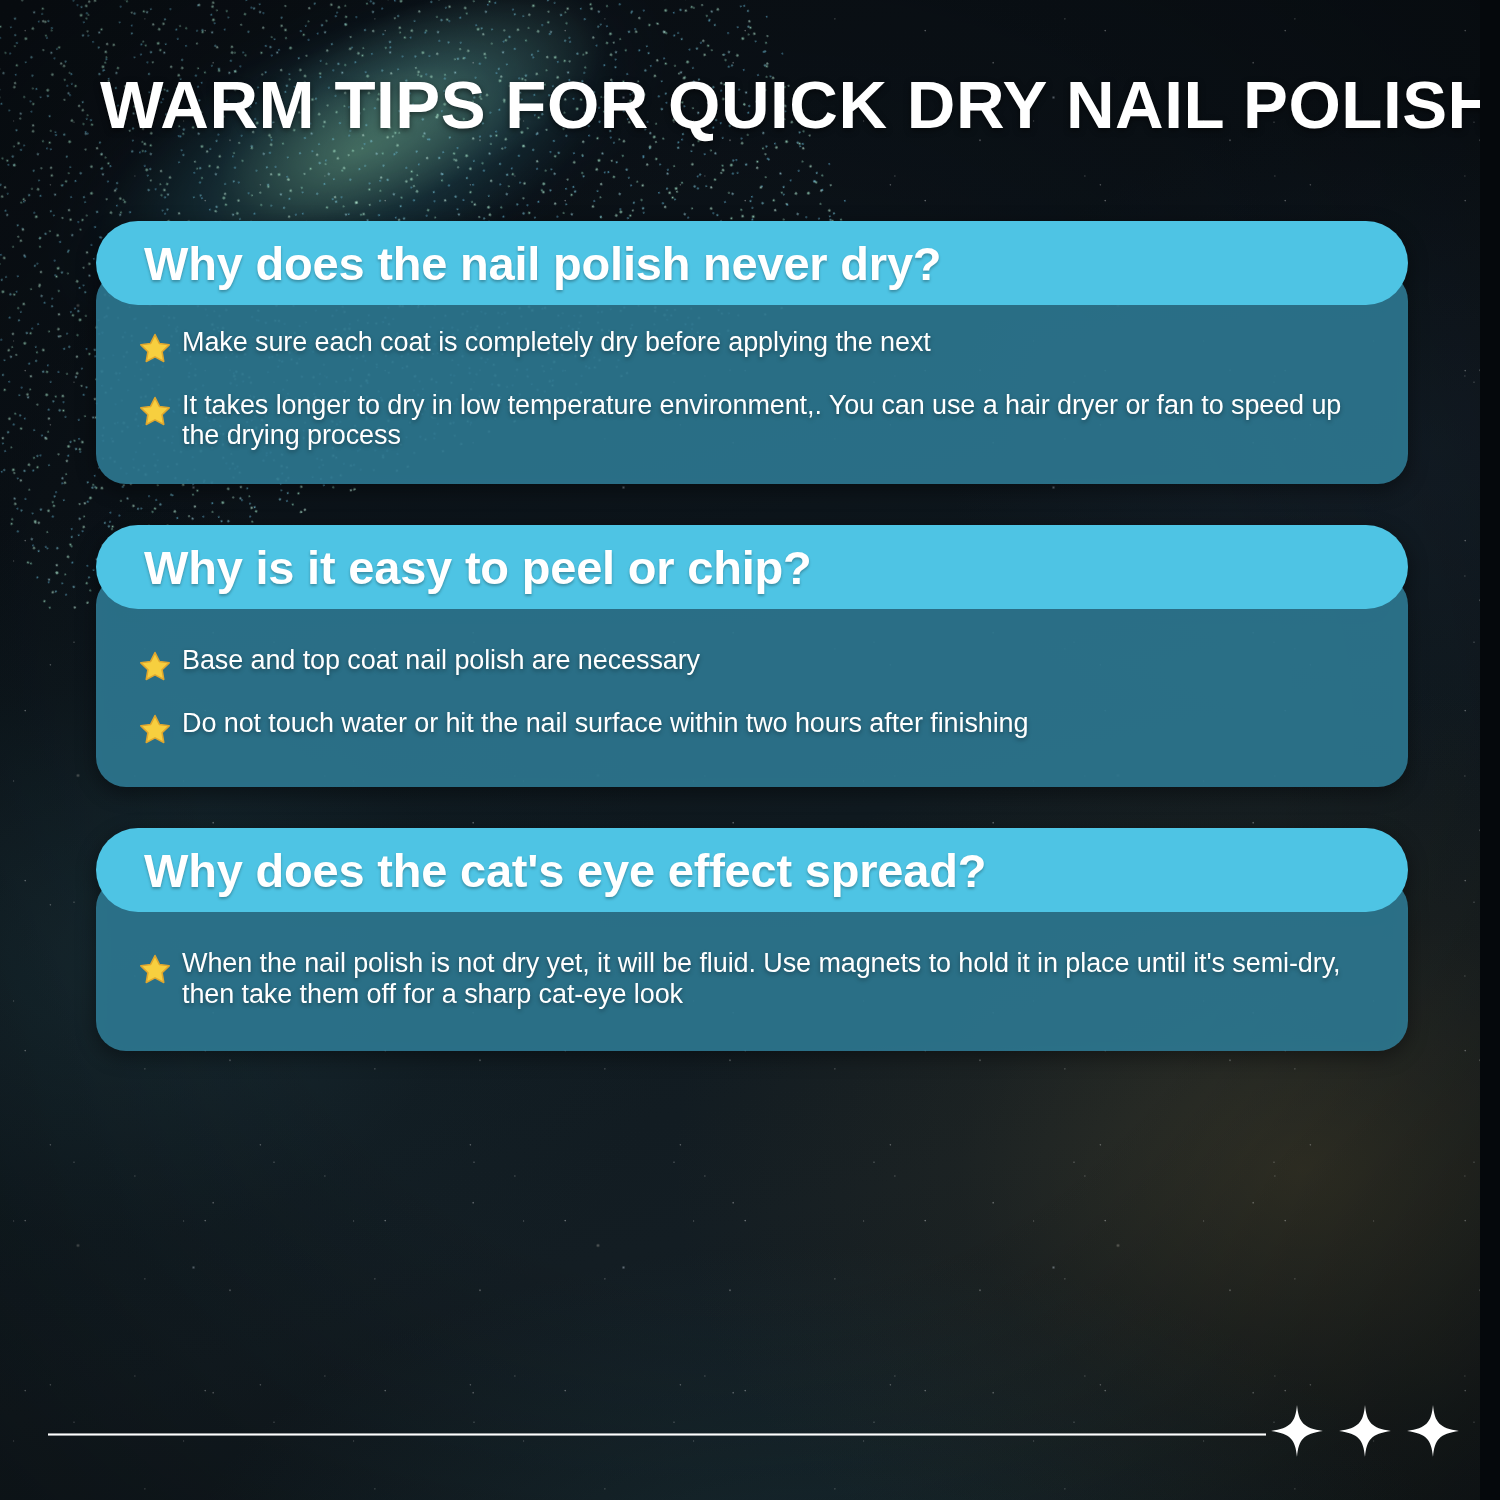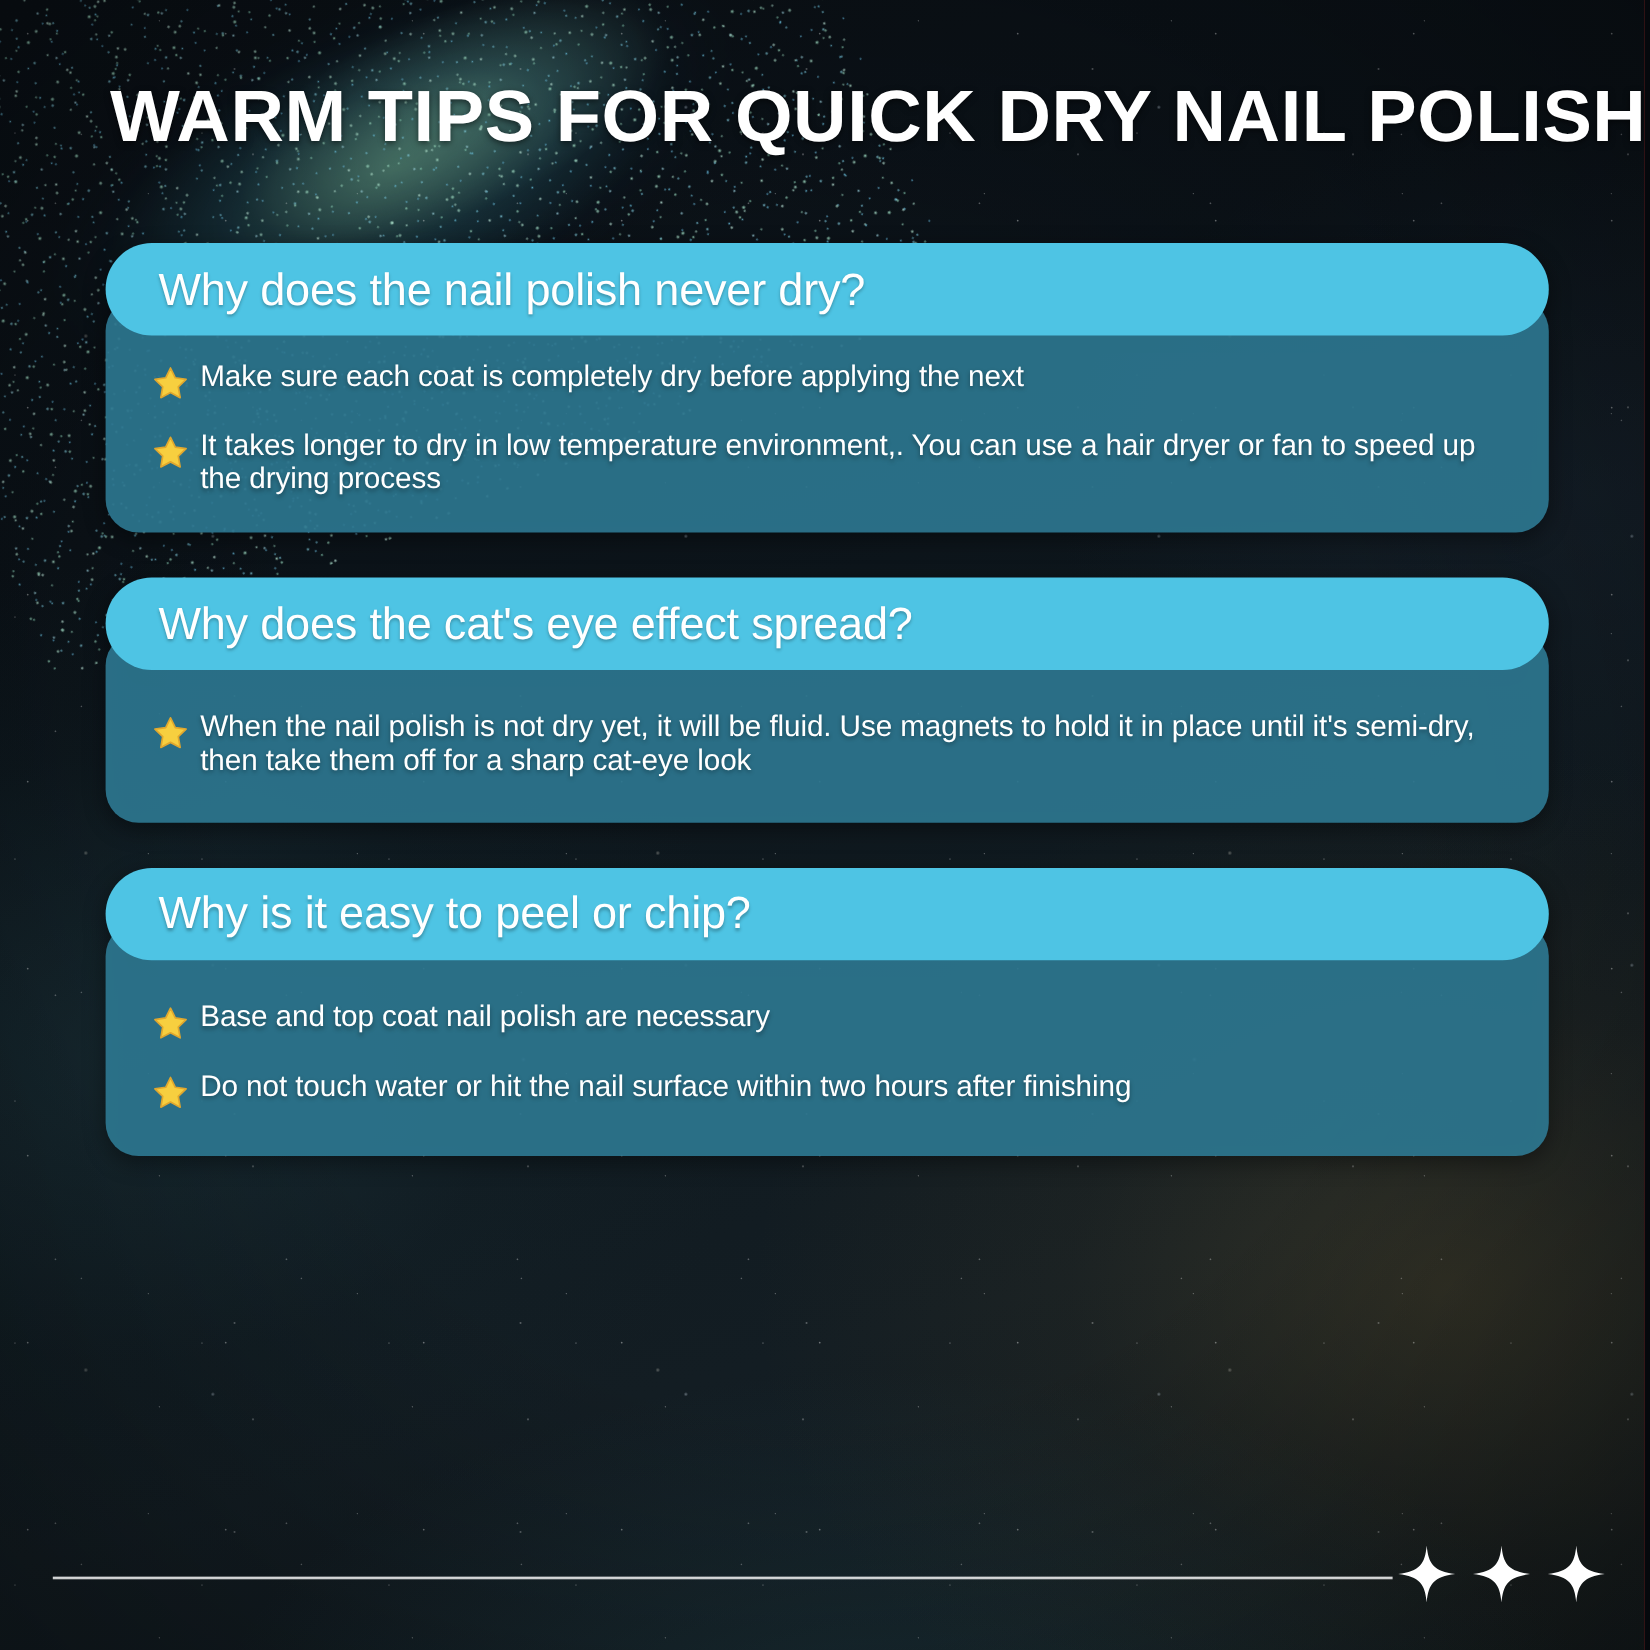--- a/index.html
+++ b/index.html
@@ -7,22 +7,21 @@
     padding: 0;
     background: #05080c;
   }
 
   #page {
     position: relative;
     width: 1480px;
     height: 1500px;
     overflow: hidden;
     font-family: "Liberation Sans", sans-serif;
-    background-color: #7f1d1d;
-    padding-left: 15px;
+    background-color: #4d7c0f;
   }
 
   
   .bg-base {
     position: absolute;
     inset: 0;
     background:
       radial-gradient(ellipse 900px 700px at 88% 78%, rgba(120, 96, 46, 0.30) 0%, rgba(90,72,36,0.12) 38%, rgba(0,0,0,0) 70%),
       radial-gradient(ellipse 760px 620px at 8% 64%, rgba(36, 72, 82, 0.34) 0%, rgba(20,44,52,0.12) 45%, rgba(0,0,0,0) 75%),
       radial-gradient(ellipse 900px 520px at 55% 108%, rgba(40, 78, 88, 0.40) 0%, rgba(0,0,0,0) 72%),
@@ -137,22 +136,22 @@
     border-radius: 42px;
     height: 84px;
     display: flex;
     align-items: center;
     padding: 0 48px;
     box-sizing: border-box;
     z-index: 2;
   }
   .card-head-text {
     color: #ffffff;
-    font-size: 41px;
-    font-weight: 400;
+    font-size: 47px;
+    font-weight: 700;
     letter-spacing: -0.2px;
     text-shadow: 0 2px 3px rgba(0,0,0,.28);
   }
   .card-body {
     position: relative;
     margin-top: -34px;
     padding: 58px 42px 28px 42px;
     background: rgba(47, 124, 150, 0.88);
     border-radius: 30px;
     box-sizing: border-box;
@@ -239,56 +238,56 @@
           <span class="bullet-star">
             <svg viewBox="0 0 24 24" width="34" height="34">
                 <path d="M12 1.8l3.09 6.26 6.91 1.01-5 4.87 1.18 6.88L12 17.57l-6.18 3.25L7 13.94l-5-4.87 6.91-1.01z" fill="#F7CF3F" stroke="#E0A72E" stroke-width="1.1" stroke-linejoin="round"></path>
               </svg>
           </span>
           <span class="bullet-text">It takes longer to dry in low temperature environment,. You can use a hair dryer or fan to speed up the drying process</span>
         </div>
       </div>
     </div>
 
+    <div class="card card-2">
+      <div class="card-head">
+        <span class="card-head-text">Why is it easy to peel or chip?</span>
+      </div>
+      <div class="card-body">
+        <div class="bullet">
+          <span class="bullet-star">
+            <svg viewBox="0 0 24 24" width="34" height="34">
+                <path d="M12 1.8l3.09 6.26 6.91 1.01-5 4.87 1.18 6.88L12 17.57l-6.18 3.25L7 13.94l-5-4.87 6.91-1.01z" fill="#F7CF3F" stroke="#E0A72E" stroke-width="1.1" stroke-linejoin="round"></path>
+              </svg>
+          </span>
+          <span class="bullet-text">Base and top coat nail polish are necessary</span>
+        </div>
+        <div class="bullet">
+          <span class="bullet-star">
+            <svg viewBox="0 0 24 24" width="34" height="34">
+                <path d="M12 1.8l3.09 6.26 6.91 1.01-5 4.87 1.18 6.88L12 17.57l-6.18 3.25L7 13.94l-5-4.87 6.91-1.01z" fill="#F7CF3F" stroke="#E0A72E" stroke-width="1.1" stroke-linejoin="round"></path>
+              </svg>
+          </span>
+          <span class="bullet-text">Do not touch water or hit the nail surface within two hours after finishing</span>
+        </div>
+      </div>
+    </div>
+
     <div class="card card-3">
       <div class="card-head">
         <span class="card-head-text">Why does the cat's eye effect spread?</span>
       </div>
       <div class="card-body">
         <div class="bullet">
           <span class="bullet-star">
             <svg viewBox="0 0 24 24" width="34" height="34">
                 <path d="M12 1.8l3.09 6.26 6.91 1.01-5 4.87 1.18 6.88L12 17.57l-6.18 3.25L7 13.94l-5-4.87 6.91-1.01z" fill="#F7CF3F" stroke="#E0A72E" stroke-width="1.1" stroke-linejoin="round"></path>
               </svg>
           </span>
           <span class="bullet-text">When the nail polish is not dry yet, it will be fluid. Use magnets to hold it in place until it's semi-dry, then take them off for a sharp cat-eye look</span>
-        </div>
-      </div>
-    </div>
-
-    <div class="card card-2">
-      <div class="card-head">
-        <span class="card-head-text">Why is it easy to peel or chip?</span>
-      </div>
-      <div class="card-body">
-        <div class="bullet">
-          <span class="bullet-star">
-            <svg viewBox="0 0 24 24" width="34" height="34">
-                <path d="M12 1.8l3.09 6.26 6.91 1.01-5 4.87 1.18 6.88L12 17.57l-6.18 3.25L7 13.94l-5-4.87 6.91-1.01z" fill="#F7CF3F" stroke="#E0A72E" stroke-width="1.1" stroke-linejoin="round"></path>
-              </svg>
-          </span>
-          <span class="bullet-text">Base and top coat nail polish are necessary</span>
-        </div>
-        <div class="bullet">
-          <span class="bullet-star">
-            <svg viewBox="0 0 24 24" width="34" height="34">
-                <path d="M12 1.8l3.09 6.26 6.91 1.01-5 4.87 1.18 6.88L12 17.57l-6.18 3.25L7 13.94l-5-4.87 6.91-1.01z" fill="#F7CF3F" stroke="#E0A72E" stroke-width="1.1" stroke-linejoin="round"></path>
-              </svg>
-          </span>
-          <span class="bullet-text">Do not touch water or hit the nail surface within two hours after finishing</span>
         </div>
       </div>
     </div>
 
 
   </div>
 
   <div class="footer-rule"></div>
 
   <div class="footer-sparkles">

